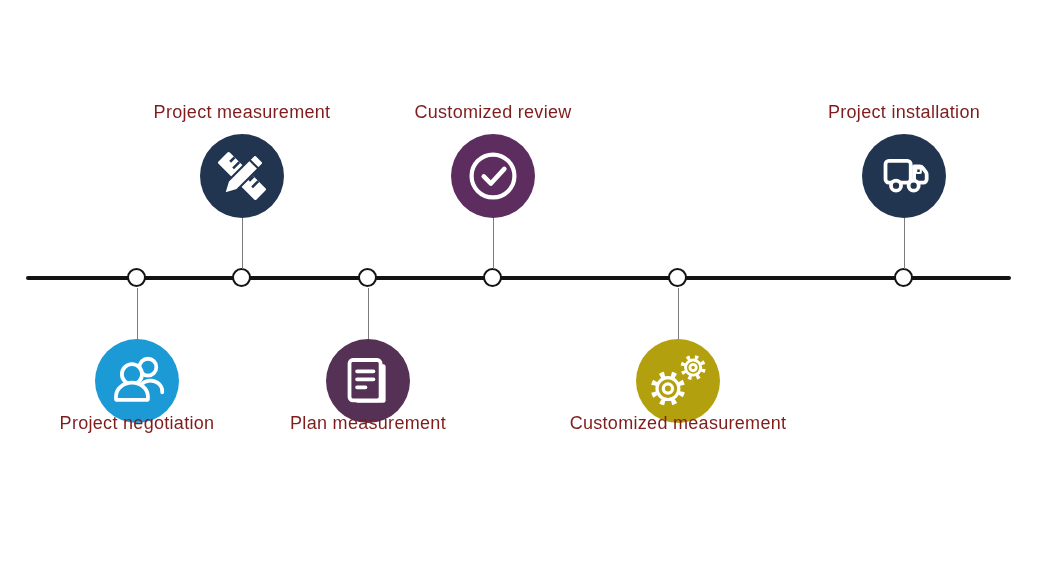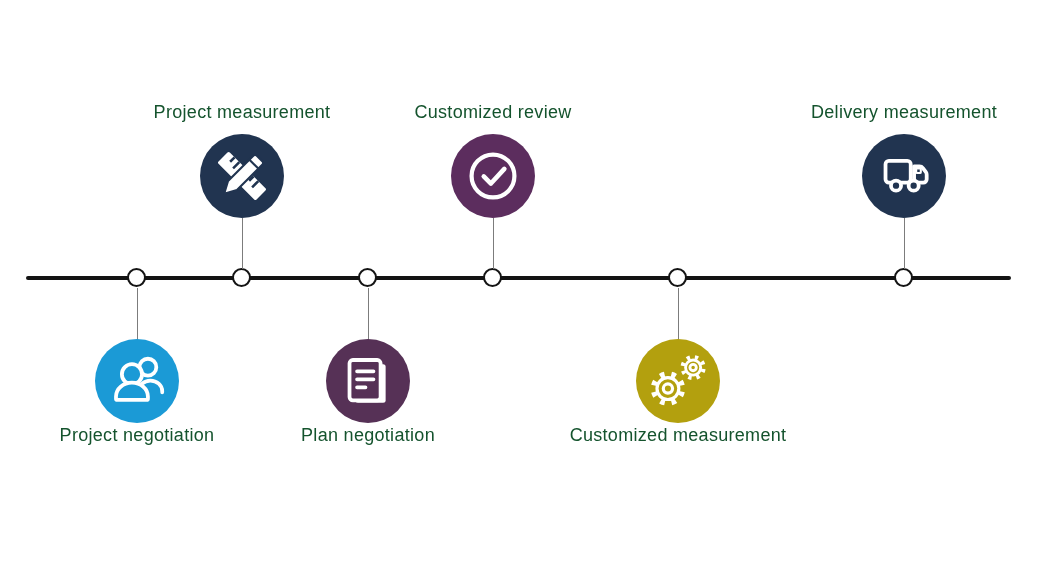--- a/index.html
+++ b/index.html
@@ -8,24 +8,24 @@
     font-family:"Liberation Sans", sans-serif; overflow:hidden;
   }
   .timeline-line {
     position:absolute; left:26px; top:276px; width:985px; height:4px;
     background:#131313; border-radius:2px;
   }
   .step { position:absolute; top:0; width:0; height:561px; }
   .label {
     position:absolute; left:0; transform:translateX(-50%);
     white-space:nowrap; font-size:18px; letter-spacing:0.3px;
-    color:#14532d; line-height:20px;
+    color:#7f1d1d; line-height:20px;
   }
   .above .label { top:102px; }
-  .below .label { top:425px; }
+  .below .label { top:413px; }
   .bubble { position:absolute; left:-42px; width:84px; height:84px; }
   .above .bubble { top:134px; }
   .below .bubble { top:339px; }
   .bubble svg { display:block; width:84px; height:84px; }
   .connector { position:absolute; left:-0.5px; width:1px; background:#7c7c7c; }
   .above .connector { top:218px; height:51px; }
   .below .connector { top:288px; height:52px; }
   .node {
     position:absolute; left:-10px; top:268px; width:15px; height:15px;
     border:2.5px solid #141414; border-radius:50%; background:#ffffff;
@@ -76,21 +76,21 @@
     <div class="node"></div>
     <div class="connector"></div>
     <div class="bubble">
       <svg viewBox="0 0 100 100">
         <circle cx="50" cy="50" r="50" fill="#563156"></circle>
         <rect x="35" y="30" width="36" height="46" rx="3" fill="#ffffff"></rect>
         <rect x="28" y="25" width="37" height="48" rx="4" stroke="#ffffff" stroke-width="4.5" fill="#563156"></rect>
         <path d="M37 38.5 h19.5 M37 48 h19.5 M37 57.5 h10" fill="none" stroke="#ffffff" stroke-width="4.5" stroke-linecap="round"></path>
       </svg>
     </div>
-    <div class="label">Plan negotiation</div>
+    <div class="label">Plan measurement</div>
   </div>
 
   <div class="step above" style="left:493px">
     <div class="node"></div>
     <div class="connector"></div>
     <div class="bubble">
       <svg viewBox="0 0 100 100">
         <circle cx="50" cy="50" r="50" fill="#5c2d5e"></circle>
         <circle cx="50" cy="50" r="25.5" fill="none" stroke="#ffffff" stroke-width="5"></circle>
         <path d="M39 50.5 L47.5 59 L63.5 41.5" fill="none" stroke="#ffffff" stroke-width="5.5" stroke-linecap="round" stroke-linejoin="round"></path>
@@ -126,16 +126,16 @@
     <div class="bubble">
       <svg viewBox="0 0 100 100">
         <circle cx="50" cy="50" r="50" fill="#213450"></circle>
         <rect x="28" y="32" width="30" height="26" rx="4" fill="none" stroke="#ffffff" stroke-width="4.5"></rect>
         <path d="M62 38.5 h6.5 a5 5 0 0 1 4 2 l3.6 5 a5 5 0 0 1 .9 2.9 V54 a4 4 0 0 1 -4 4 H62 z" fill="none" stroke="#ffffff" stroke-width="4.5" stroke-linejoin="round"></path>
         <rect x="64.5" y="41" width="5.5" height="5.5" rx="1" fill="none" stroke="#ffffff" stroke-width="2.5"></rect>
         <circle cx="40.5" cy="61.5" r="6" stroke="#ffffff" stroke-width="4.5" fill="#213450"></circle>
         <circle cx="61.5" cy="61.5" r="6" stroke="#ffffff" stroke-width="4.5" fill="#213450"></circle>
       </svg>
     </div>
-    <div class="label">Delivery measurement</div>
+    <div class="label">Project installation</div>
   </div>
 
 </div>
 
 </body></html>

